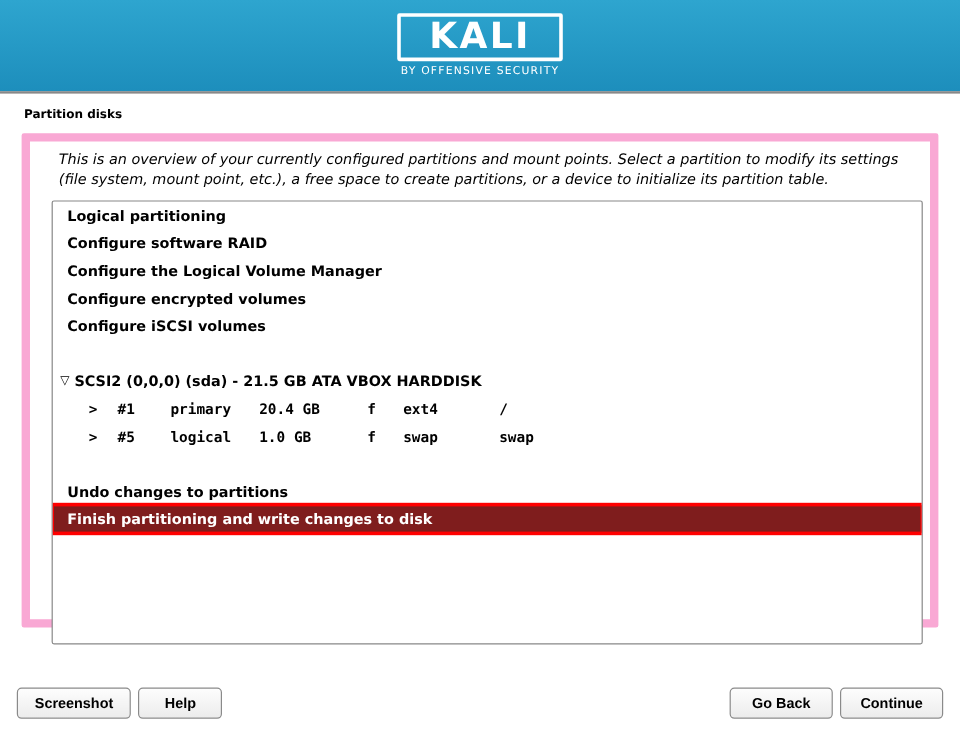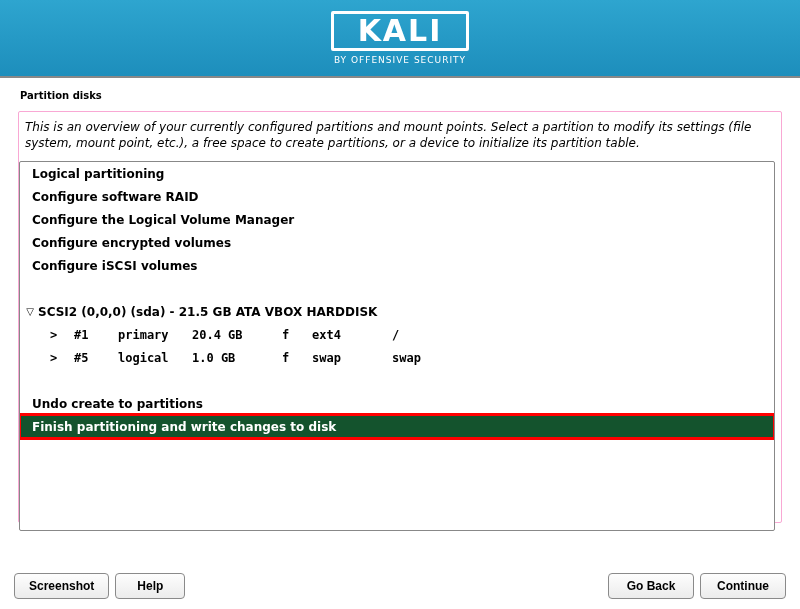--- a/index.html
+++ b/index.html
@@ -42,22 +42,22 @@
     }
     .page-title {
       padding: 12px 20px 10px 20px;
       font-weight: 700;
       font-size: 10px;
     }
     .content-outer {
       padding: 0 18px;
     }
     .content-frame {
-      border: 1px solid #f9a8d4;
-      padding: 8px 6px 6px 0;
+      border: 7px solid #f9a8d4;
+      padding: 8px 6px 6px 18px;
       height: 412px;
       border-radius: 2px;
     }
     .desc {
       font-style: italic;
       font-size: 12px;
       padding: 0 6px 6px 6px;
       line-height: 1.3;
     }
     .list-frame {
@@ -102,21 +102,21 @@
     .part-row .c { display: inline-block; }
     .c-ind   { width: 24px; }
     .c-num   { width: 44px; }
     .c-type  { width: 74px; }
     .c-size  { width: 90px; text-align: left; }
     .c-flag  { width: 30px; text-align: left; }
     .c-fs    { width: 80px; }
     .c-mnt   { width: 60px; }
     .spacer { height: 23px; }
     .row.selected {
-      background: #14532d;
+      background: #7f1d1d;
       color: #fff;
       outline: 3px solid #f00;
       outline-offset: -1px;
       padding-left: 12px;
     }
     .footer {
       position: absolute;
       bottom: 10px;
       left: 14px;
       right: 14px;
@@ -188,21 +188,21 @@
         <span class="c c-num">#5</span>
         <span class="c c-type">logical</span>
         <span class="c c-size">1.0 GB</span>
         <span class="c c-flag">f</span>
         <span class="c c-fs">swap</span>
         <span class="c c-mnt">swap</span>
       </div>
 
       <div class="spacer"></div>
 
-      <div class="row">Undo create to partitions</div>
+      <div class="row">Undo changes to partitions</div>
       <div class="row selected">Finish partitioning and write changes to disk</div>
 
     </div>
   </div>
 </div>
 
 <div class="footer">
   <button class="btn">Screenshot</button>
   <button class="btn" style="min-width:70px">Help</button>
   <div class="spacer-flex"></div>

